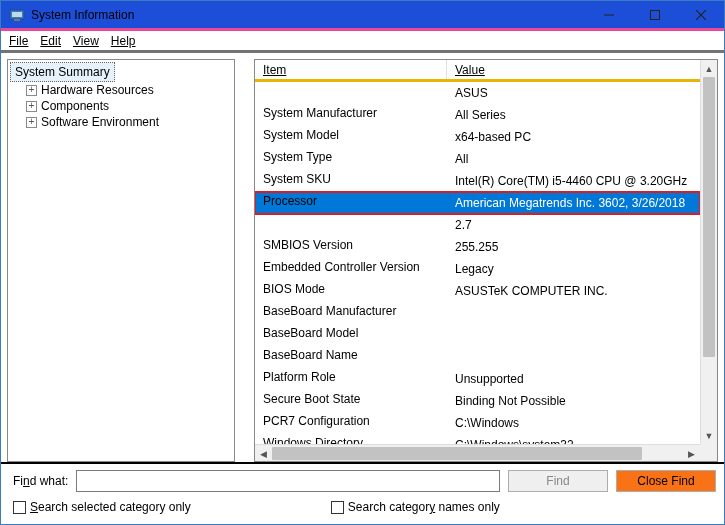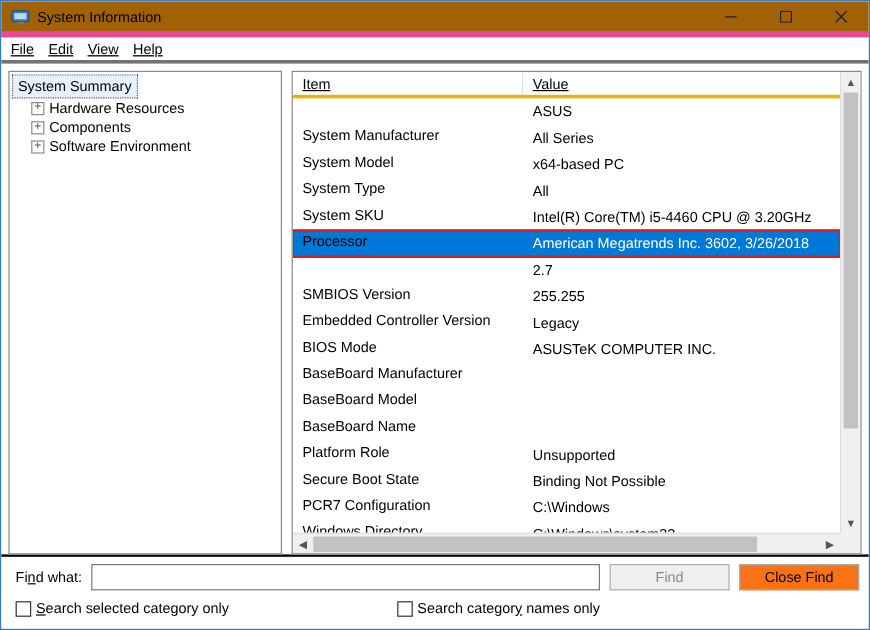--- a/index.html
+++ b/index.html
@@ -11,22 +11,22 @@
     width: 725px;
     height: 525px;
     overflow: hidden;
     border: 1px solid #3a7cc0;
   }
   .titlebar {
     height: 30px;
     display: flex;
     align-items: center;
     padding-left: 8px;
-    background: #a16207;
-    border-bottom: 5px solid #ec4899;
+    background: #1d4ed8;
+    border-bottom: 3px solid #ec4899;
   }
   .titlebar .app-icon {
     width: 16px; height: 16px;
     margin-right: 6px;
     display: inline-flex;
     align-items: center; justify-content: center;
   }
   .titlebar .title { flex: 0 0 auto; }
   .titlebar .spacer { flex: 1; }
   .win-btn {
@@ -42,21 +42,21 @@
     align-items: center;
     gap: 12px;
     border-bottom: 3px solid #737373;
   }
   .menubar .menu-item { text-decoration: underline; text-decoration-color: rgba(0,0,0,0.25); }
   .menubar .menu-item .ul { text-decoration: underline; }
   .content {
     display: flex;
     height: calc(100% - 30px - 22px - 62px);
     padding: 6px 6px 0 6px;
-    gap: 8px;
+    gap: 19px;
     justify-content: space-between;
   }
   .tree-panel {
     width: 228px;
     border: 1px solid #888;
     overflow: auto;
     background: #fff;
     padding: 2px 0;
   }
   .tree-root {

